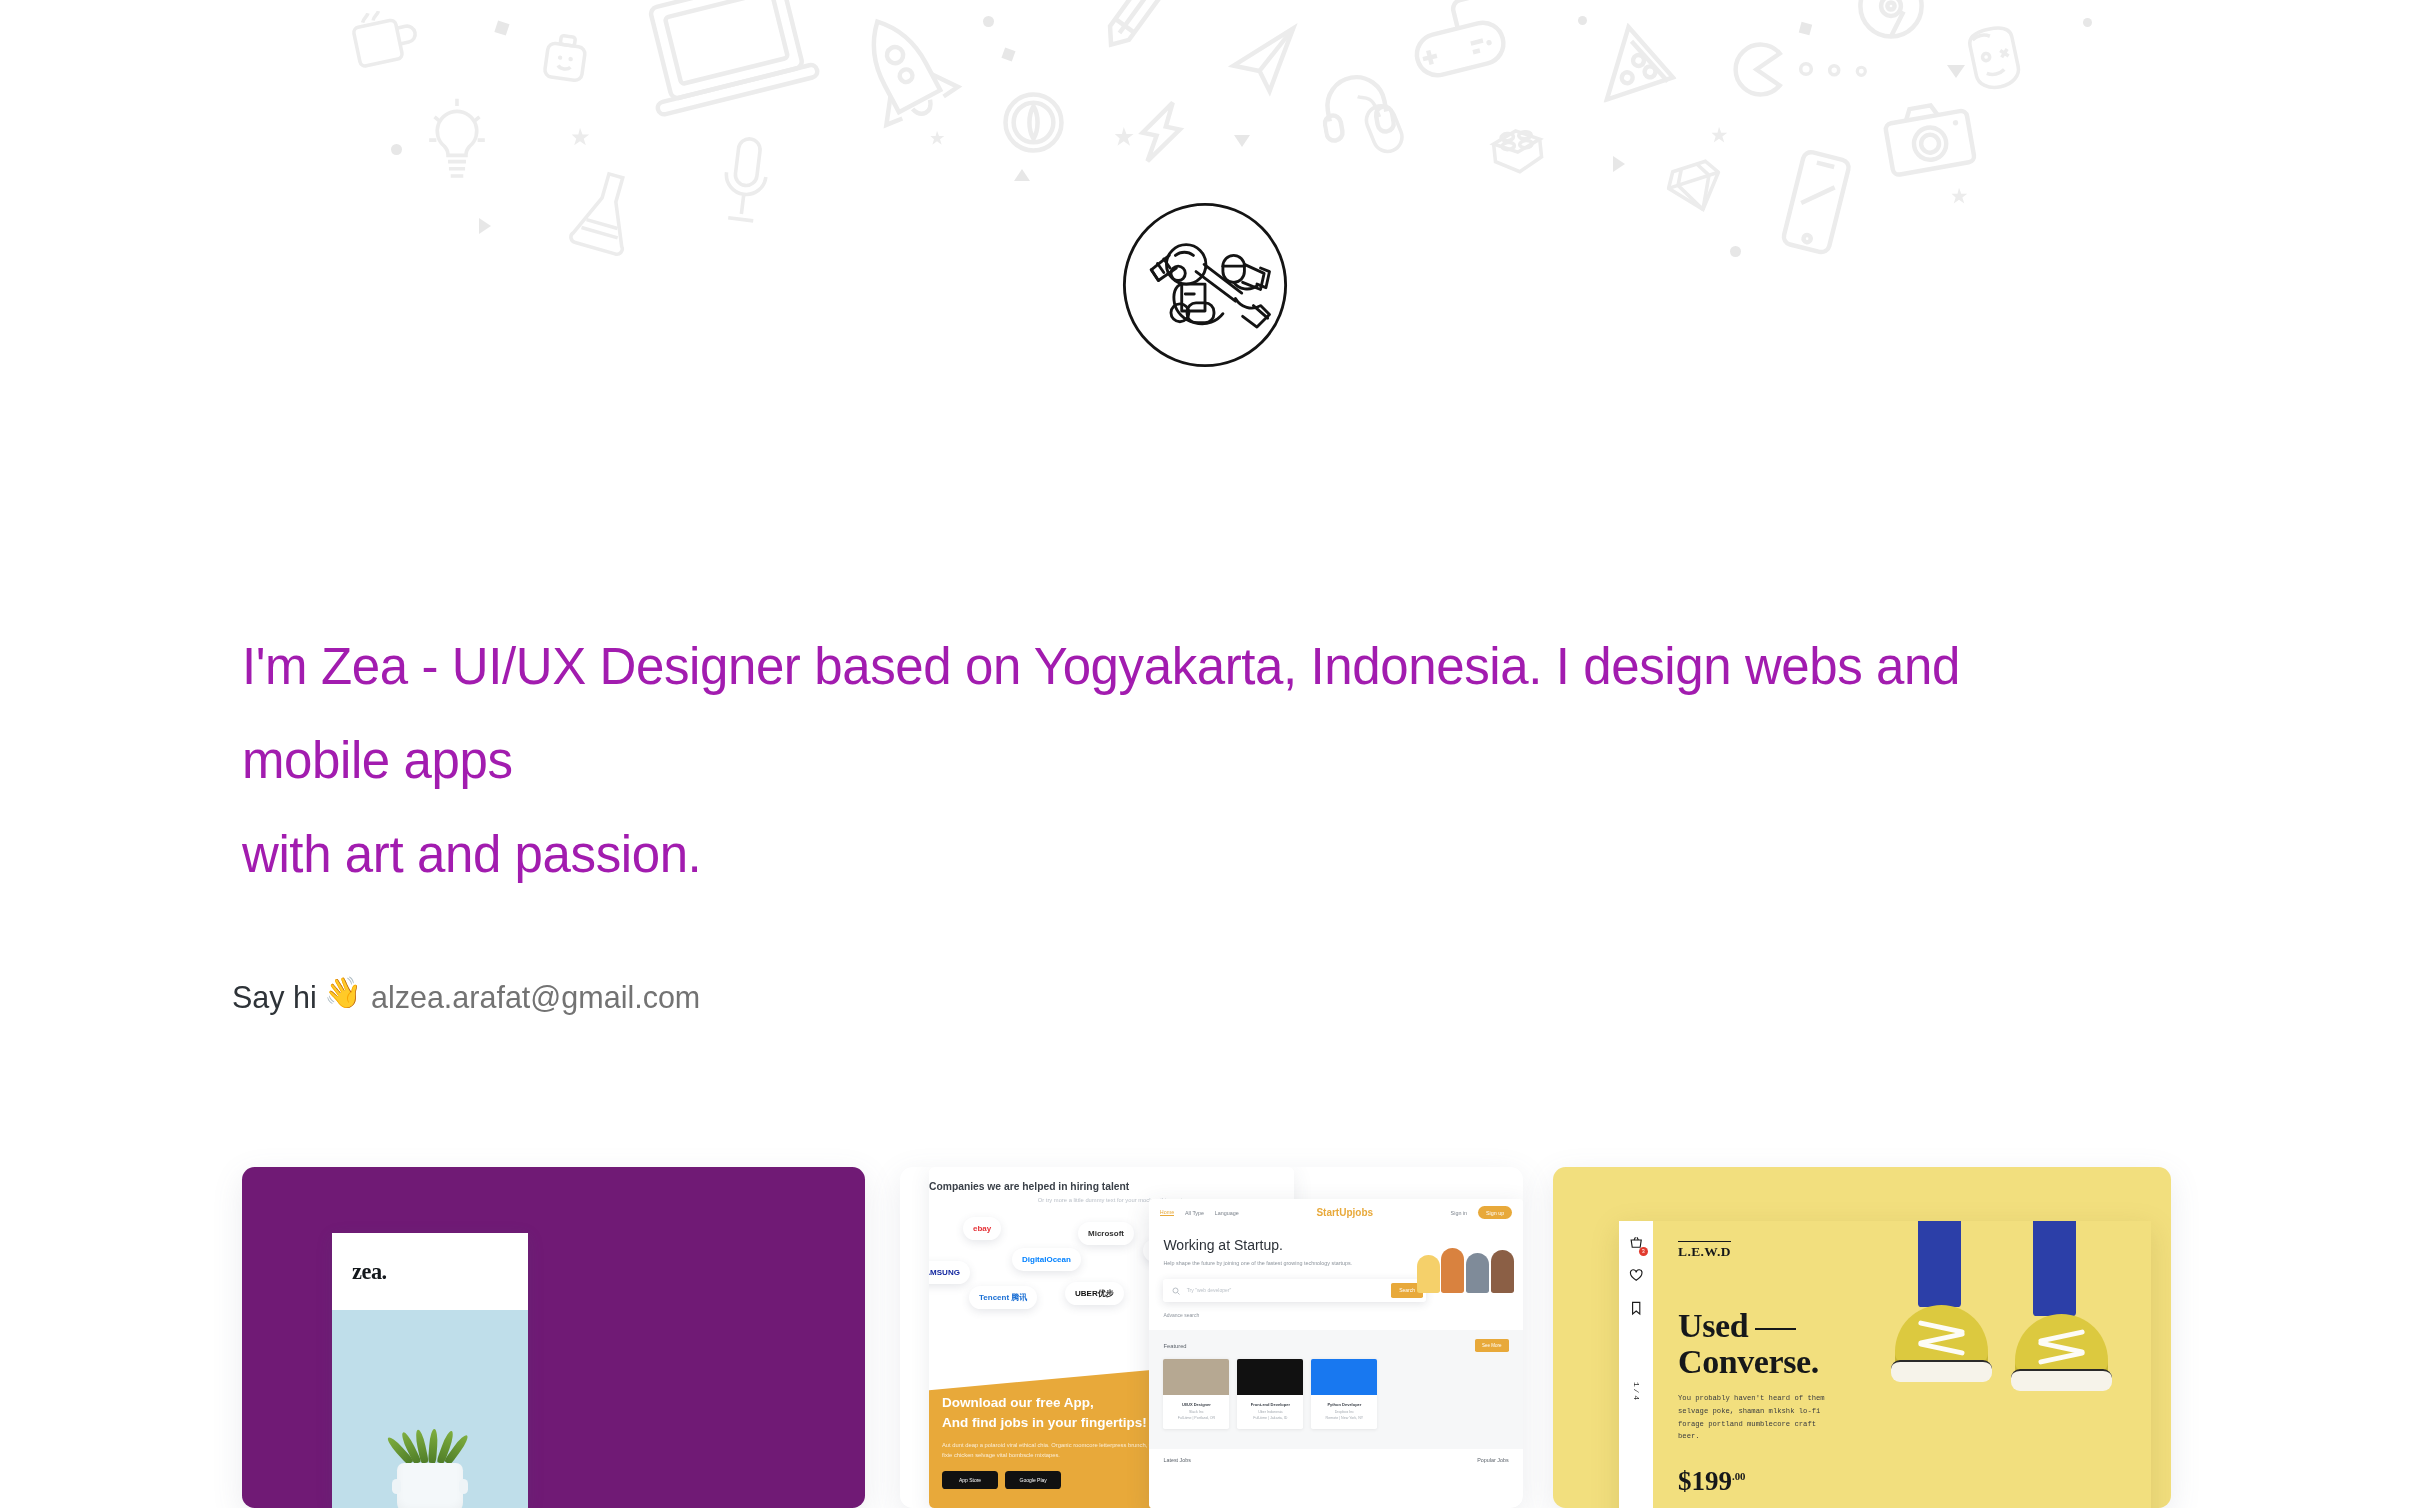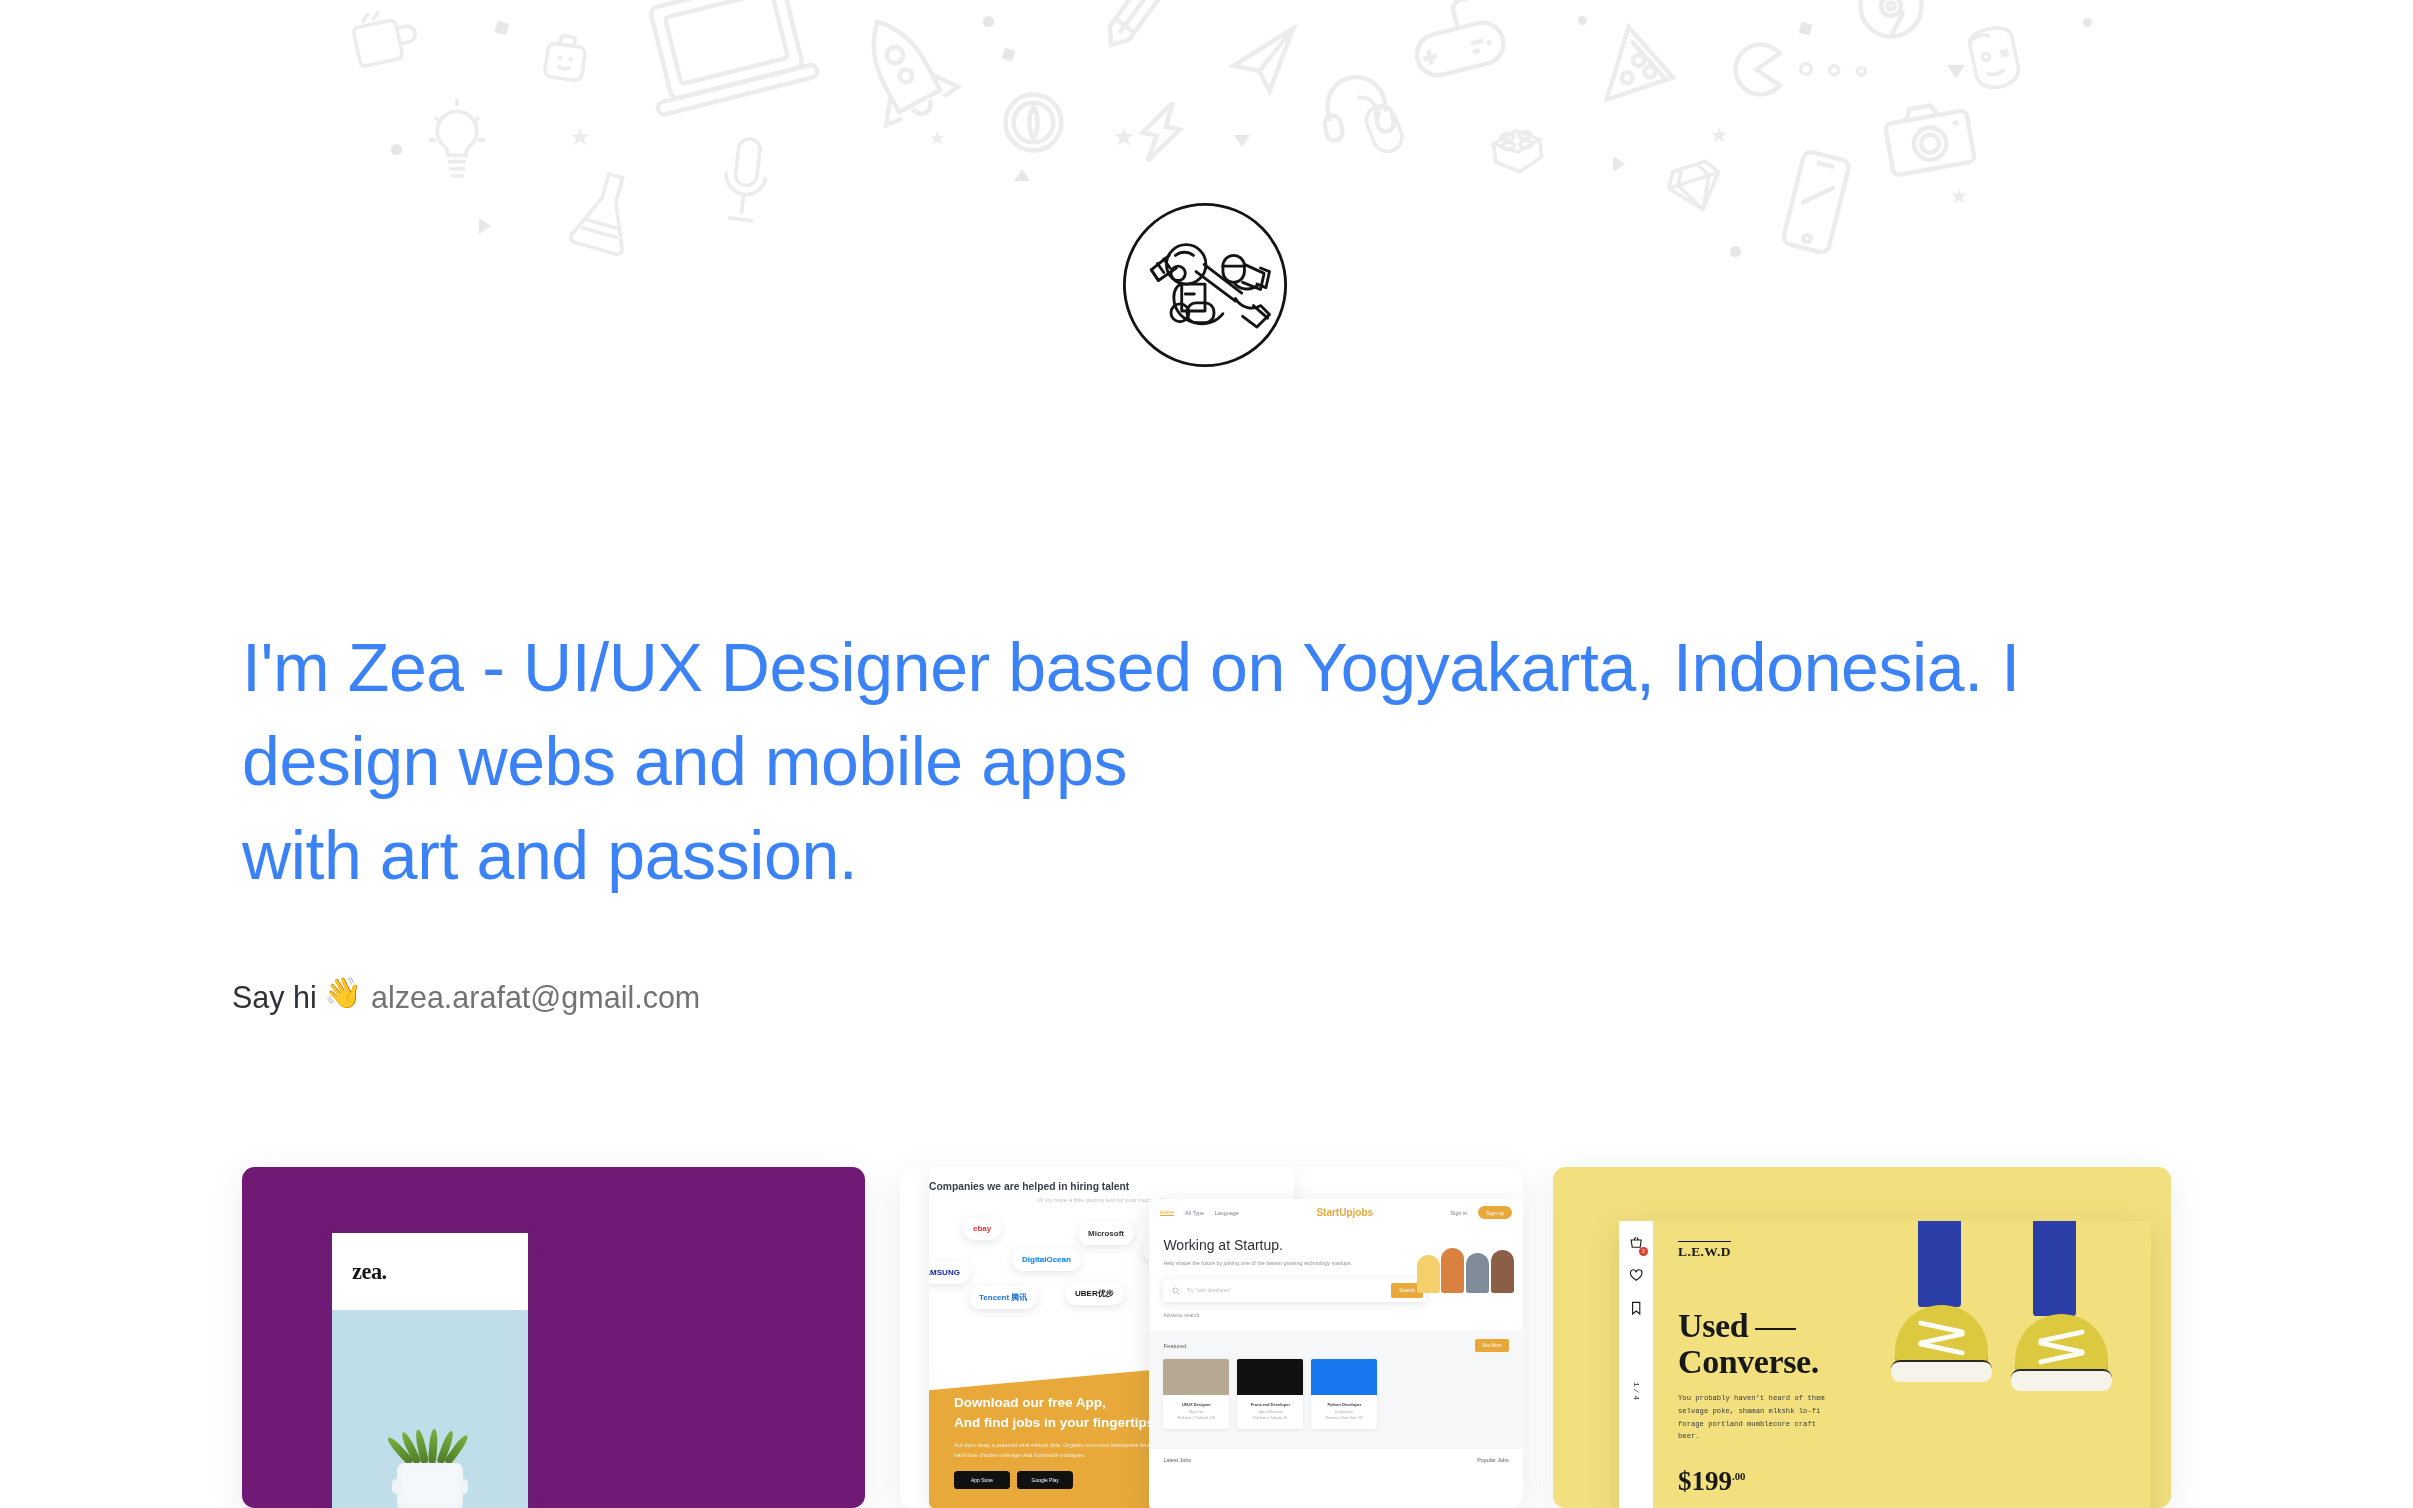--- a/index.html
+++ b/index.html
@@ -26,24 +26,24 @@
   .logo-wrap{
     position:absolute; left:1119px; top:199px; width:172px; height:172px;
   }
   .logo-wrap svg{ display:block; width:172px; height:172px; }
 
   
   .hero{
     position:absolute; left:242px; top:620px; width:1796px;
   }
   .headline{
-    font-size:68px;
+    font-size:51px;
     line-height:94px;
     font-weight:400;
-    color:#3b82f6;
+    color:#a21caf;
     letter-spacing:-0.4px;
     white-space:pre-line;
     font-stretch:semi-condensed;
   }
   .sayhi{
     position:absolute; left:232px; top:977px;
     font-size:30.5px; line-height:40px; color:#2e3338;
     display:flex; align-items:flex-start; gap:0;
   }
   .sayhi .label{ color:#2e3338; }
@@ -128,21 +128,21 @@
   .chip{
     position:absolute; background:#fff; border-radius:11.7px;
     box-shadow:0 2.7px 9px rgba(60,70,90,.13);
     height:23px; display:flex; align-items:center; justify-content:center;
     font-size:8px; font-weight:700; padding:0 10px; white-space:nowrap;
   }
   .promo{
     position:absolute; left:0; bottom:0; width:100%; height:151px;
     background:#e8a93a;
     clip-path:polygon(0 22%, 100% 0, 100% 100%, 0 100%);
-    padding:36px 25px 0 25px;
+    padding:36px 25px 0 13px;
   }
   .promo h4{ color:#fff; font-size:13.5px; line-height:20px; font-weight:700; }
   .promo p{ color:rgba(255,255,255,.8); font-size:5.8px; line-height:10px; margin-top:7.2px; width:78%; }
   .store{
     display:flex; gap:7.2px; margin-top:10.8px;
   }
   .store div{
     background:#111; border-radius:3.6px; width:56px; height:18px;
     display:flex; align-items:center; justify-content:center;
     color:#fff; font-size:5px;

